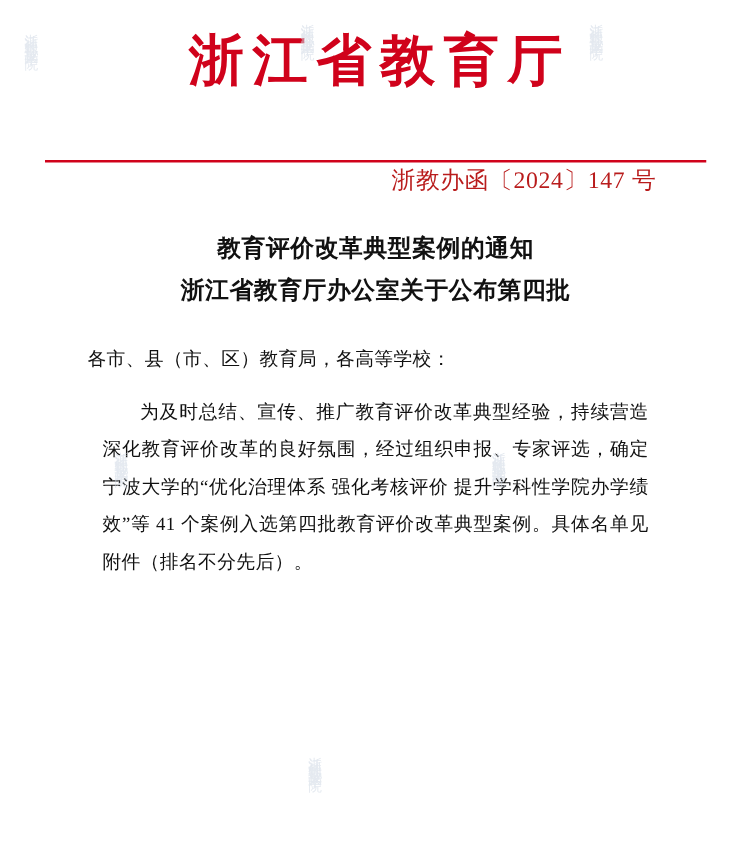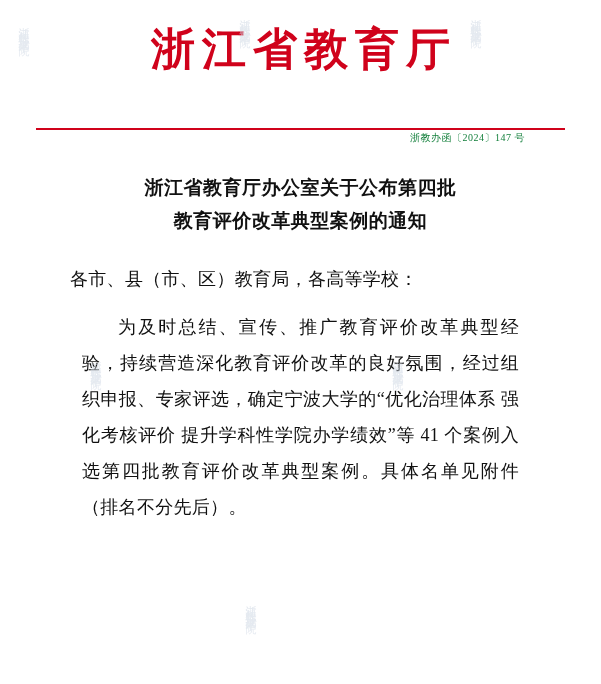--- a/index.html
+++ b/index.html
@@ -53,40 +53,40 @@
     font-weight: bold;
     letter-spacing: 7px;
     line-height: 1.15;
     font-family: "DejaVu Serif", "Liberation Serif", serif;
     text-indent: 7px;
   }
 
   .doc-number {
     margin-top: 56px;
     text-align: right;
-    font-size: 10px;
-    color: #15803d;
+    font-size: 19px;
+    color: #b91c1c;
     letter-spacing: .5px;
     padding-right: 6px;
   }
 
   .title-block {
     margin-top: 26px;
     text-align: center;
     font-size: 19px;
     font-weight: bold;
     color: #111;
     line-height: 1.75;
     letter-spacing: .5px;
   }
   .title-line { display: block; }
 
   .body-block {
     margin-top: 24px;
-    font-size: 18px;
+    font-size: 15px;
     color: #111;
     line-height: 2.0;
     text-align: justify;
     letter-spacing: .3px;
   }
   .salutation {
     margin: 0 0 0 0;
   }
   .para {
     margin: 12px;
@@ -119,22 +119,22 @@
 
 <div class="doc">
 
   <div class="masthead">
     <div class="masthead-title">浙江省教育厅</div>
   </div>
 
   <div class="doc-number">浙教办函〔2024〕147 号</div>
 
   <div class="title-block">
+    <span class="title-line">教育评价改革典型案例的通知</span>
     <span class="title-line">浙江省教育厅办公室关于公布第四批</span>
-    <span class="title-line">教育评价改革典型案例的通知</span>
   </div>
 
   <div class="body-block">
     <p class="salutation">各市、县（市、区）教育局，各高等学校：</p>
     <p class="para">为及时总结、宣传、推广教育评价改革典型经验，持续营造深化教育评价改革的良好氛围，经过组织申报、专家评选，确定宁波大学的“优化治理体系 强化考核评价 提升学科性学院办学绩效”等 41 个案例入选第四批教育评价改革典型案例。具体名单见附件（排名不分先后）。</p>
   </div>
 
 </div>
 
 </body></html>

